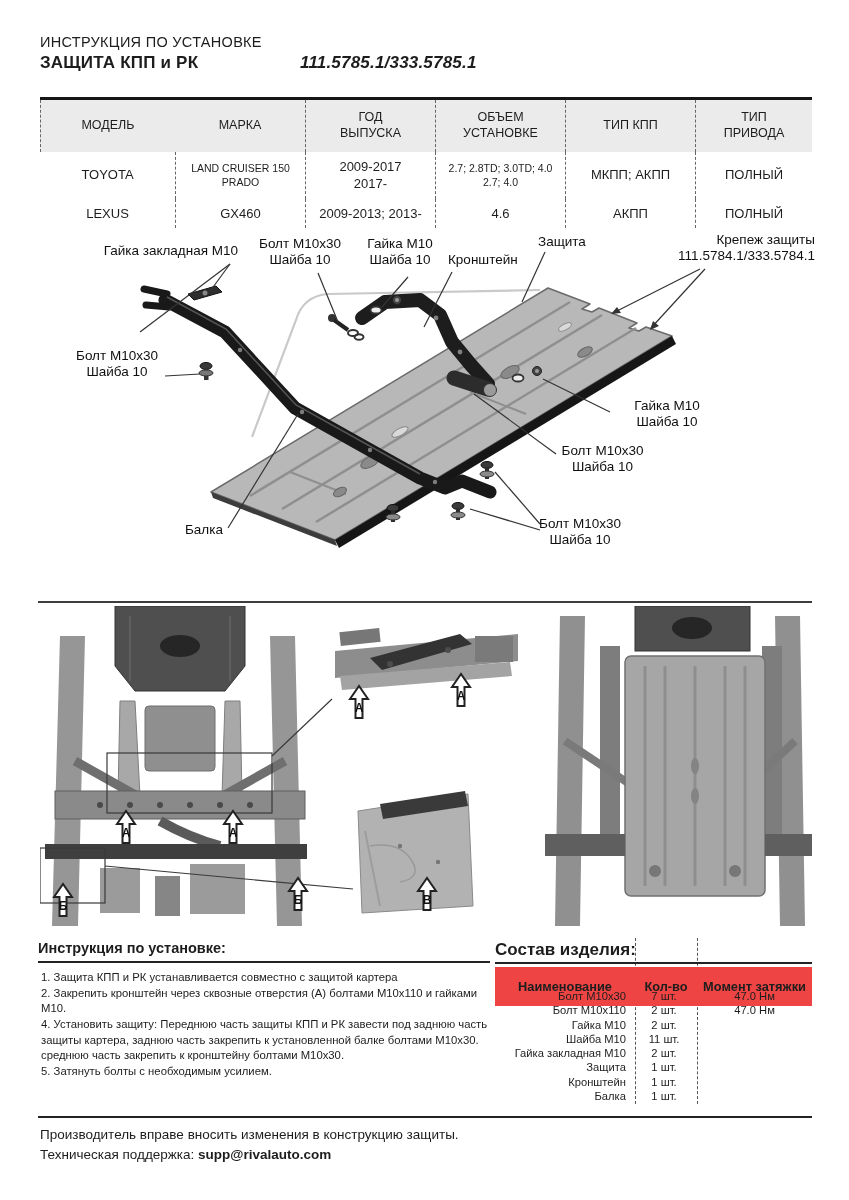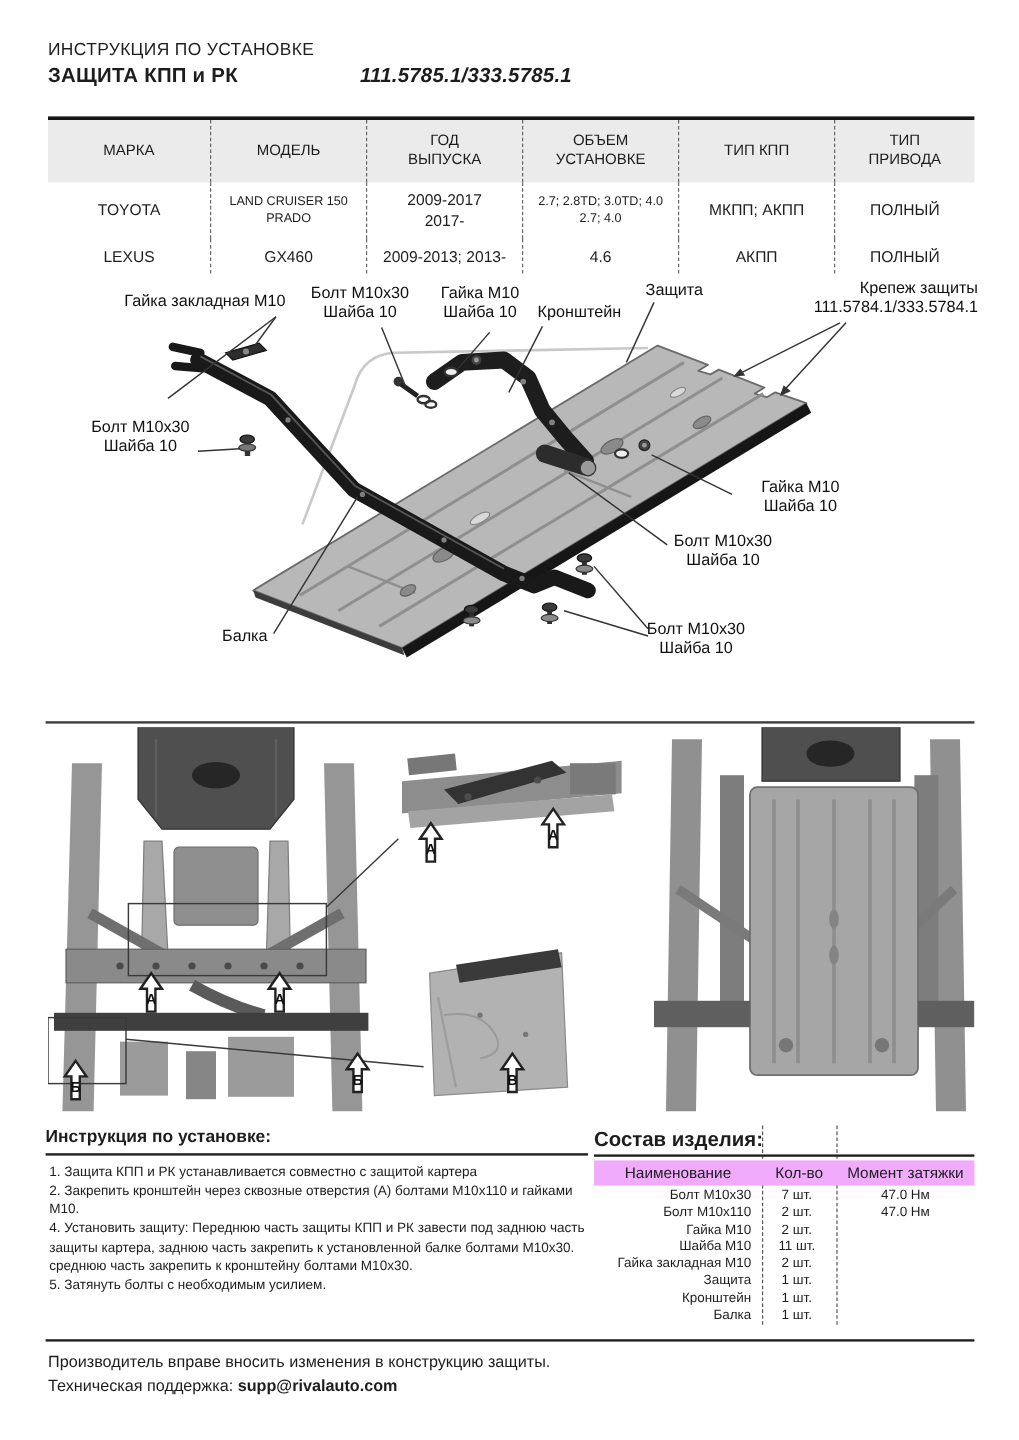--- a/index.html
+++ b/index.html
@@ -38,22 +38,22 @@
   
   #instr{left:38px;top:940px;width:452px;}
   #instr-title{font-size:14.5px;font-weight:bold;border-bottom:2px solid #222;
                padding-bottom:5px;margin-bottom:7px;}
   .step{font-size:11.3px;line-height:1.34;padding-left:3px;margin-bottom:1px;}
 
   
   #parts-title{left:495px;top:940px;font-size:17px;font-weight:bold;}
   #parts-rule{left:495px;top:962px;width:317px;height:2px;background:#222;}
   .pdash{top:938px;height:166px;border-left:1px dashed #555;width:0;}
-  #parts-head{left:495px;top:967px;width:317px;height:21px;background:#f0abfc;
-              display:grid;grid-template-columns:140px 62px 115px;}
+  #parts-head{left:495px;top:967px;width:317px;height:39px;background:#ef4444;
+              display:grid;grid-template-columns:140px 62px 115px;font-weight:bold;}
   #parts-head div{display:flex;align-items:center;justify-content:center;font-size:12.8px;}
   #parts-rows{left:495px;top:990px;width:317px;}
   .prow{display:grid;grid-template-columns:136px 66px 115px;height:14.3px;}
   .prow .pname{text-align:right;font-size:11.2px;padding-right:5px;}
   .prow .pqty{text-align:center;font-size:11.2px;}
   .prow .ptq{text-align:center;font-size:11.2px;}
 
   
   #foot-rule{left:38px;top:1116px;width:774px;height:2px;background:#222;}
   #foot1{left:40px;top:1127px;font-size:13.5px;}
@@ -66,22 +66,22 @@
 <body>
 
 <div id="page">
 
   <div class="abs" id="hdr-line1">ИНСТРУКЦИЯ ПО УСТАНОВКЕ</div>
   <div class="abs" id="hdr-line2">ЗАЩИТА КПП и РК</div>
   <div class="abs" id="hdr-part">111.5785.1/333.5785.1</div>
 
   <div class="abs" id="fitment">
     <div class="ft-grid ft-head">
+      <div class="ft-cell pre">МОДЕЛЬ</div>
       <div class="ft-cell first pre">МАРКА</div>
-      <div class="ft-cell pre">МОДЕЛЬ</div>
       <div class="ft-cell pre">ГОД
 ВЫПУСКА</div>
       <div class="ft-cell pre">ОБЪЕМ
 УСТАНОВКЕ</div>
       <div class="ft-cell pre">ТИП КПП</div>
       <div class="ft-cell pre">ТИП
 ПРИВОДА</div>
     </div>
     <div class="ft-grid ft-row1">
       <div class="ft-cell first">TOYOTA</div>

